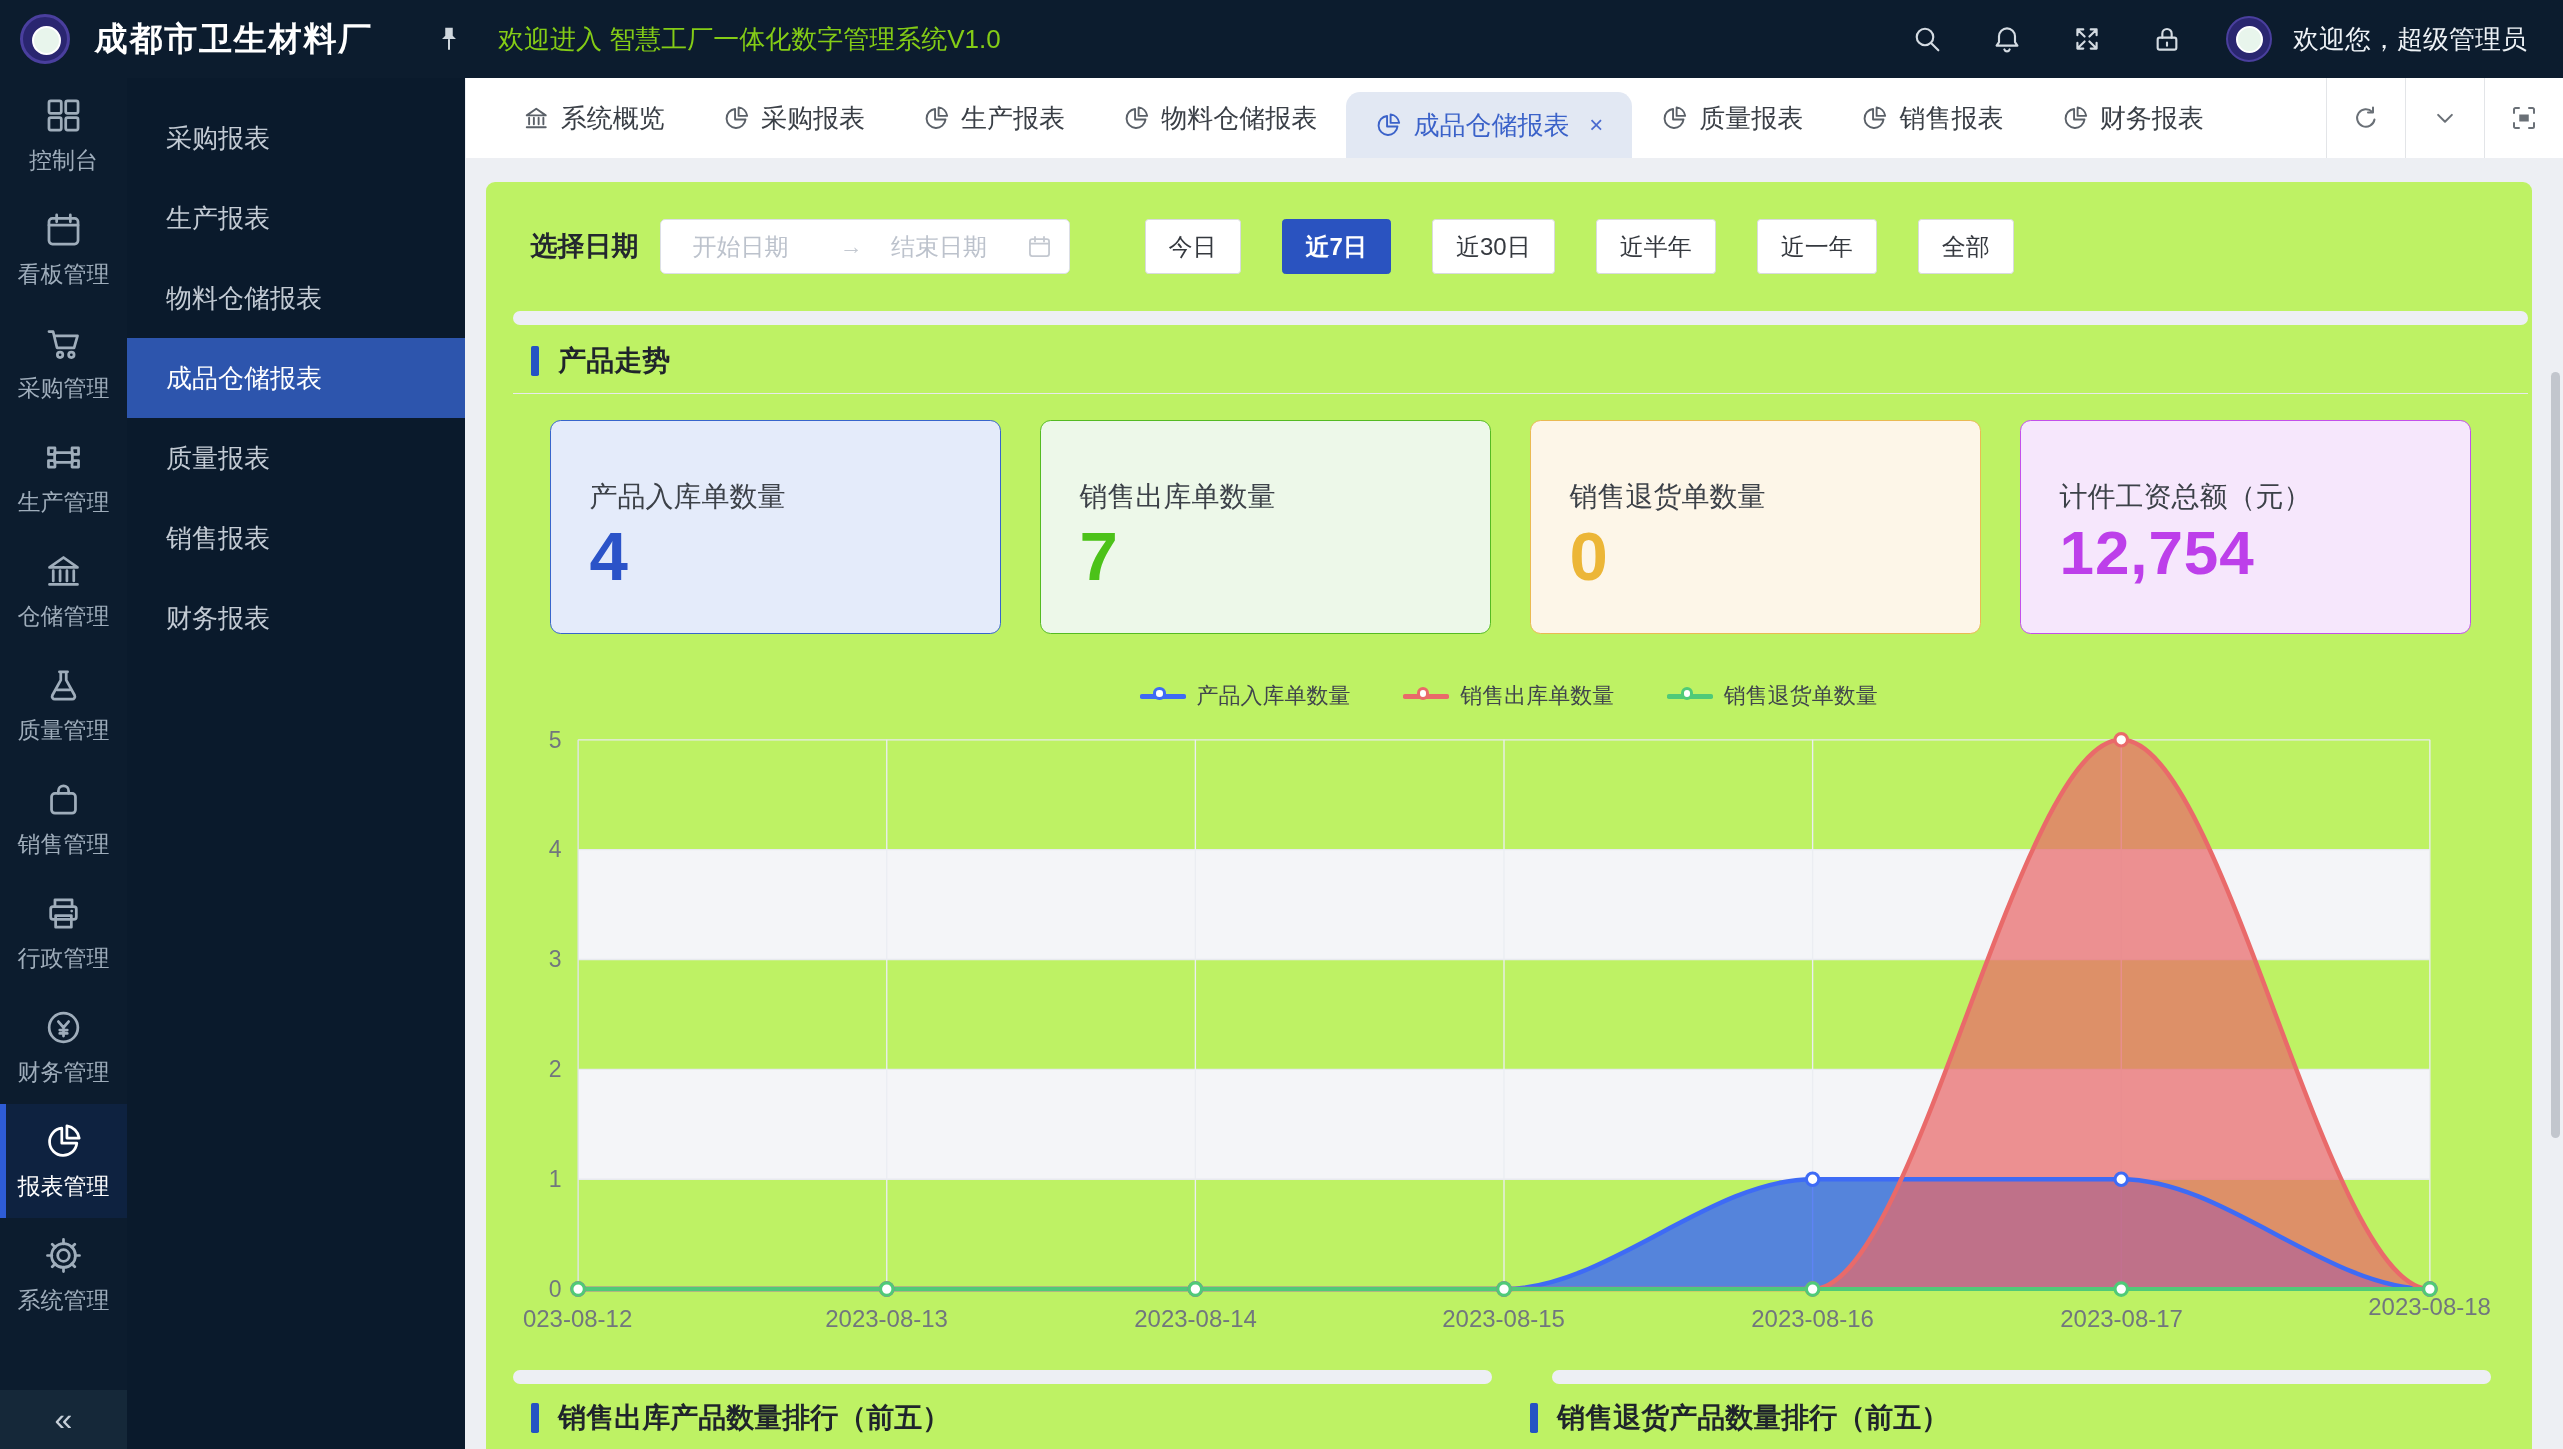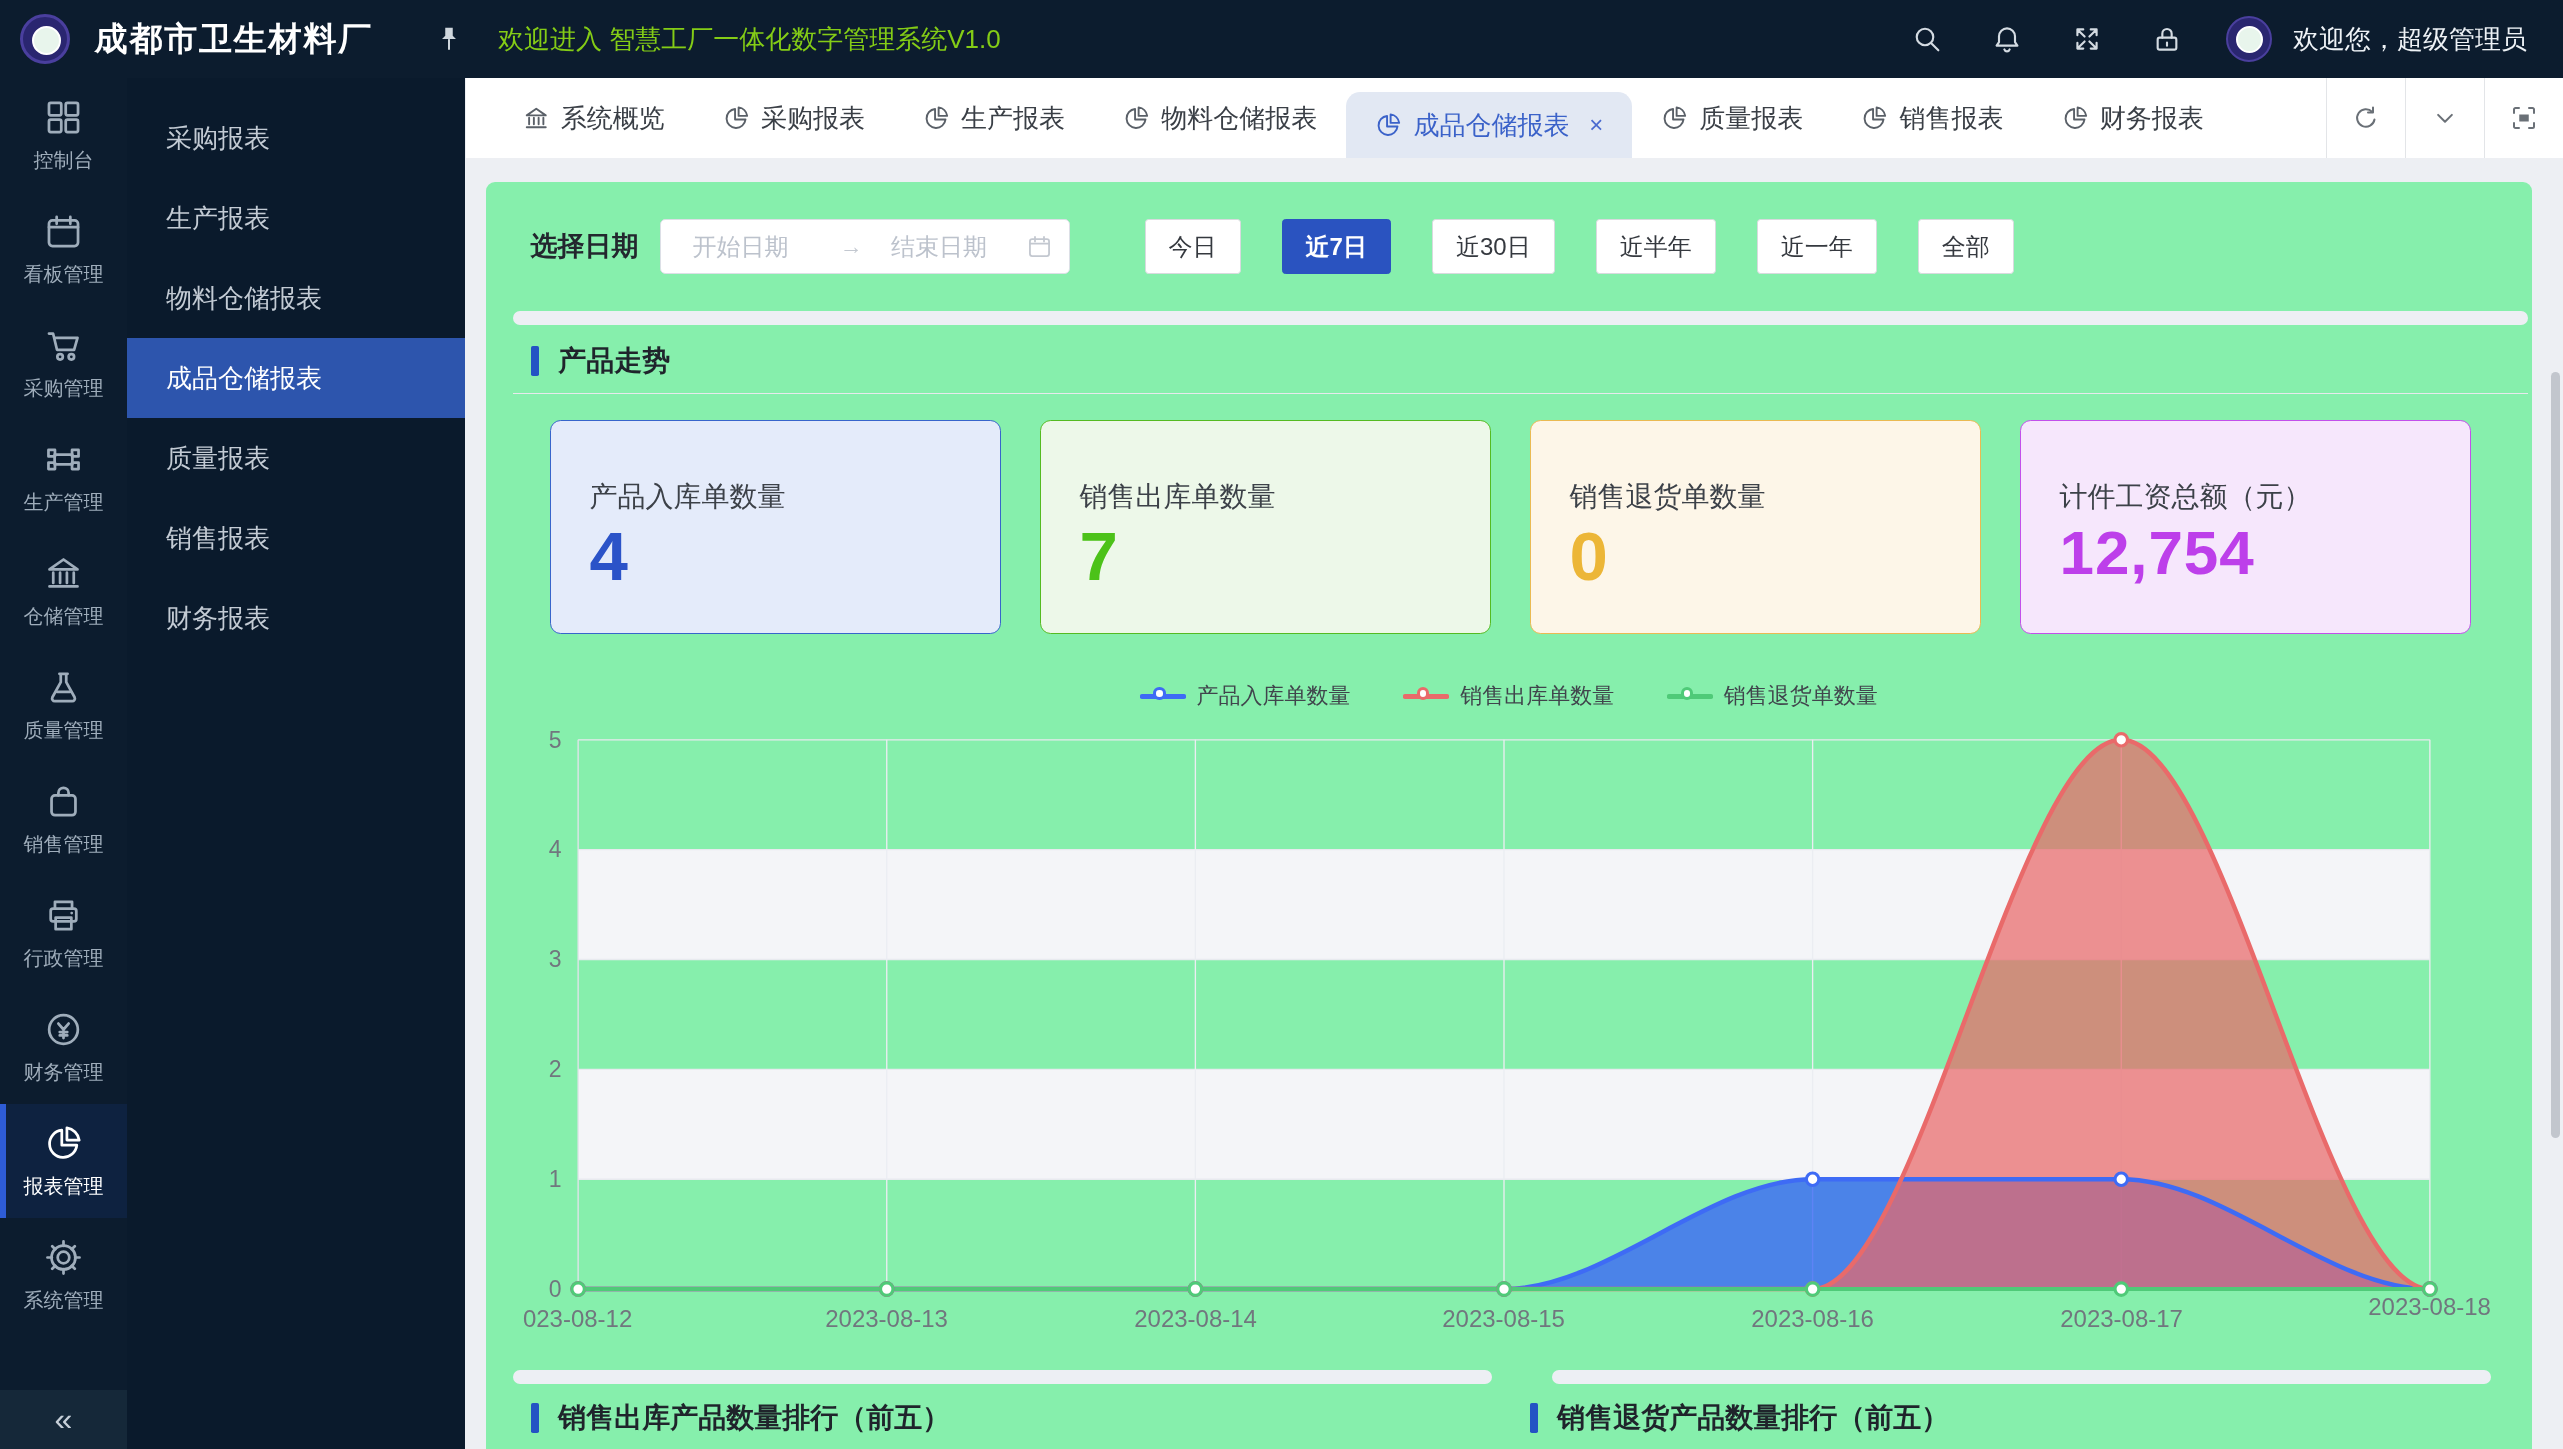--- a/index.html
+++ b/index.html
@@ -23,21 +23,21 @@
   .avatar::after { content:""; position:absolute; left:8px; top:8px; width:23px; height:23px;
     border-radius:50%; border:2.7px solid #fff; background:#e8f5ec; }
   .greeting { color:#eef2f6; font-size:26px; margin:0 36px 0 21.4px; white-space:nowrap; }
   svg { display:block; }
 
   
   .rail { position:absolute; left:0; top:78px; width:127px; bottom:0; background:#0c1c2e; z-index:20; }
   .rail-item { height:114px; display:flex; flex-direction:column; align-items:center;
     justify-content:center; cursor:pointer; color:#9fadbb; position:relative; }
   .rail-item .ric { width:41px; height:41px; }
-  .rail-item .rlb { font-size:20px; margin-top:9px; white-space:nowrap; }
+  .rail-item .rlb { font-size:23px; margin-top:9px; white-space:nowrap; }
   .rail-item.active { background:#0e2240; color:#fff; }
   .rail-item.active::before { content:""; position:absolute; left:0; top:0; bottom:0; width:6.2px; background:#2e5cd6; }
   .rail-collapse { position:absolute; left:0; right:0; bottom:0; height:59px; background:#152839;
     color:#c6cfd8; font-size:32px; display:flex; align-items:center; justify-content:center; cursor:pointer; }
 
   
   .submenu { position:absolute; left:127px; top:78px; width:338px; bottom:0; background:#0a1a2c;
     z-index:19; padding-top:19.6px; }
   .sm-item { height:80px; line-height:80px; padding-left:39px; color:#c3cbd4; font-size:26px;
     cursor:pointer; white-space:nowrap; }
@@ -52,21 +52,21 @@
   .tab .tic { width:28.5px; height:28.5px; color:#5a6068; }
   .tab.active { background:#e2e8f3; border-radius:14.2px 14.2px 0 0; margin-top:14.2px; color:#3b62c9; }
   .tab.active .tic { color:#3b62c9; }
   .tab-close { font-size:24px; color:#4a6bd0; margin-left:9px; cursor:pointer; }
   .tb-tools { margin-left:auto; display:flex; align-items:stretch; }
   .tb-div { width:0.9px; background:#e3e5e8; }
   .tb-btn { width:78px; display:flex; align-items:center; justify-content:center; color:#6a7077; cursor:pointer; }
   .tb-btn svg { width:30px; height:30px; }
 
   .content { position:absolute; left:0; top:80px; right:0; bottom:0; background:#edeff3; }
-  .card { position:absolute; left:19.6px; top:24px; right:31px; bottom:0; background:#86efac;
+  .card { position:absolute; left:19.6px; top:24px; right:31px; bottom:0; background:#bef264;
     border-radius:9px 9px 0 0; overflow:hidden; }
 
   
   .f-label { position:absolute; left:45px; top:46px; font-size:27px; font-weight:bold; color:#23272e; }
   .daterange { position:absolute; left:174px; top:37px; width:410px; height:55px; border:0.9px solid #dcdfe6;
     border-radius:5.3px; display:flex; align-items:center; padding:0 16px; color:#bcc2cc; font-size:24px; background:#fff; }
   .daterange .ph { flex:1;margin-left:16px; }
   .daterange .ph.end { text-align:left; }
   .daterange .arrow { color:#c3c8d0; margin:0 12.5px; font-size:23px; }
   .daterange .cal { width:27px; height:27px; color:#c3c8d0; }

